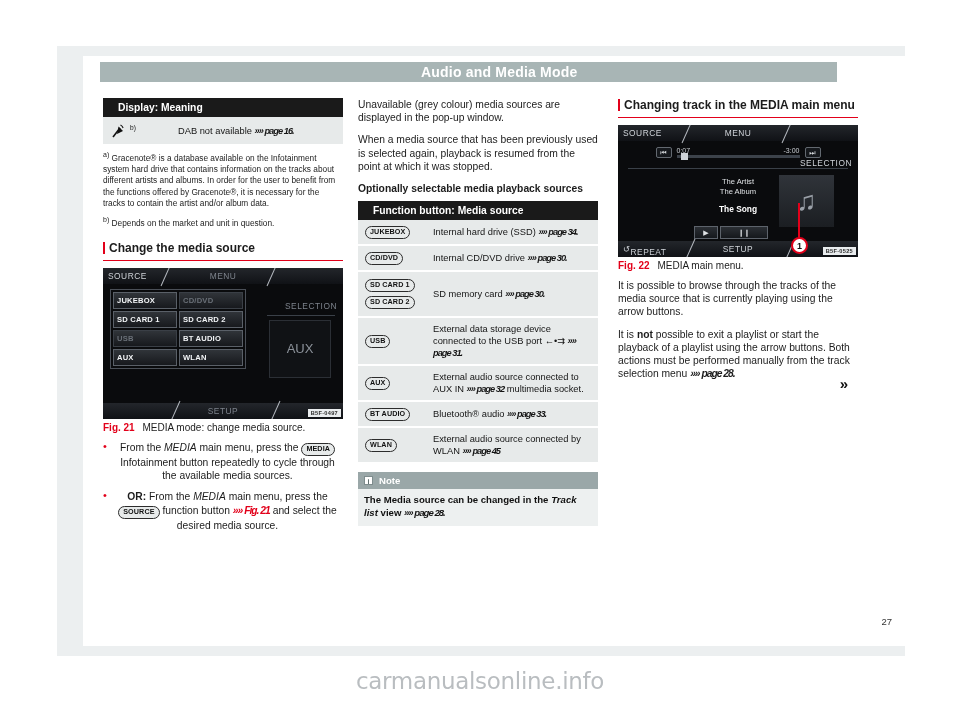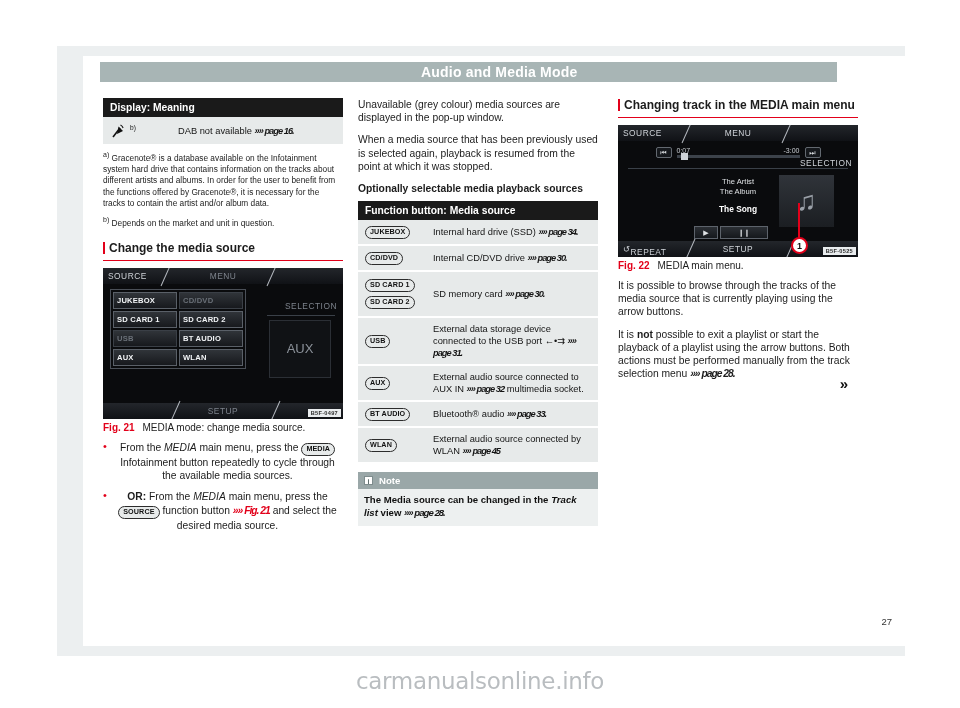--- a/index.html
+++ b/index.html
@@ -60,21 +60,21 @@
   .ref { font-weight: bold; }
   .arrows { font-weight: bold; letter-spacing: -1px; font-style: italic; }
 
   
   .tbl { width: 100%; border-collapse: collapse; margin-bottom: 4px; }
   .tbl-head {
     background: #1a1a1a;
     color: #ffffff;
     font-size: 10.3px;
     font-weight: bold;
-    padding: 4px 7px;
+    padding: 4px 15px;
     text-align: left;
   }
   .tbl td {
     background: #e7eaea;
     font-size: 9.3px;
     color: #141414;
     padding: 5px 7px;
     border-bottom: 2px solid #ffffff;
     vertical-align: middle;
     line-height: 12px;

